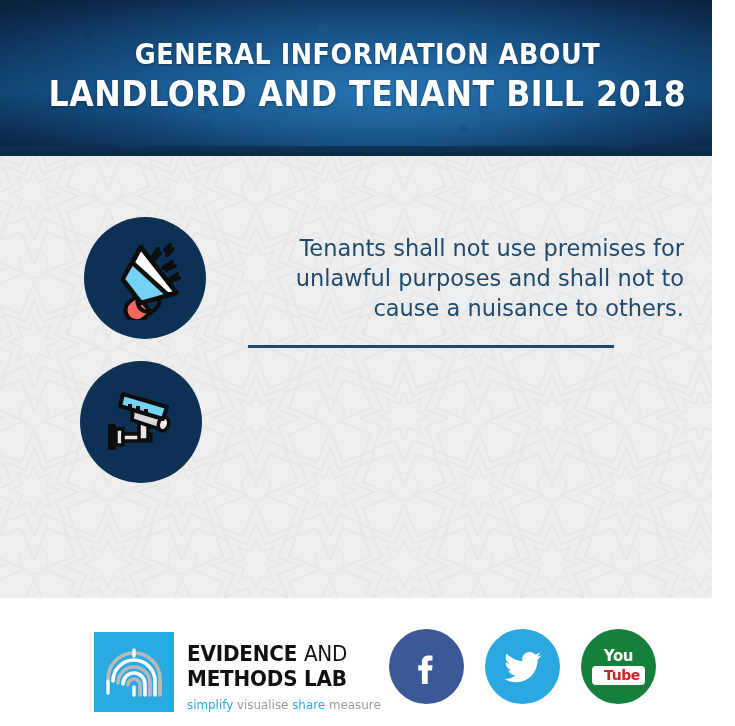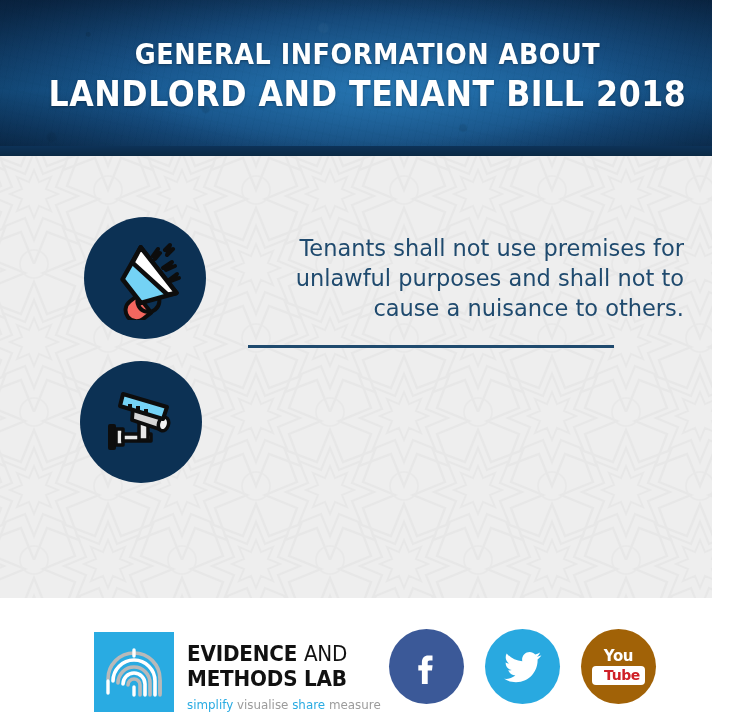--- a/index.html
+++ b/index.html
@@ -215,21 +215,21 @@
     width: 75px;
     height: 75px;
     border-radius: 50%;
     display: flex;
     align-items: center;
     justify-content: center;
     cursor: pointer;
   }
   .social-fb { background: #3b5998; }
   .social-tw { background: #29a9e0; }
-  .social-yt { background: #a16207; }
+  .social-yt { background: #15803d; }
 
   .yt-box {
     width: 46px;
     height: 42px;
     display: flex;
     flex-direction: column;
     align-items: center;
     justify-content: center;
   }
   .yt-top {

